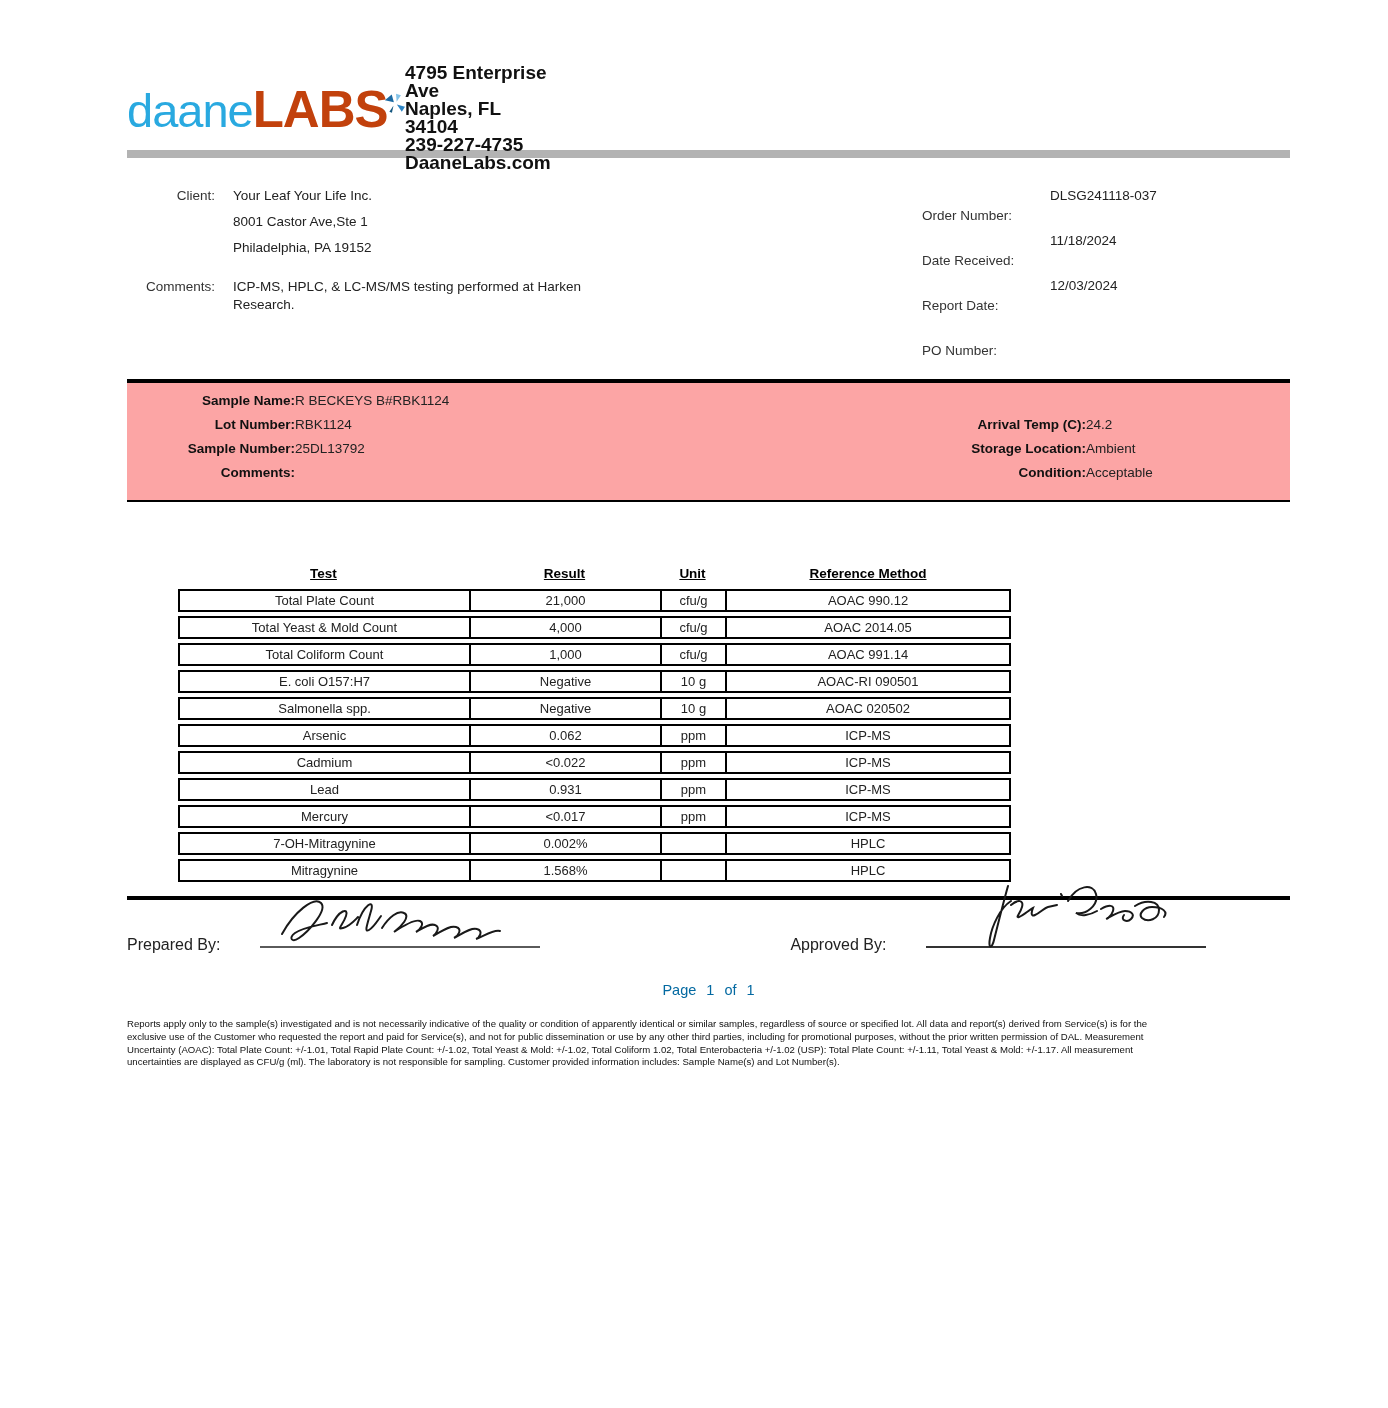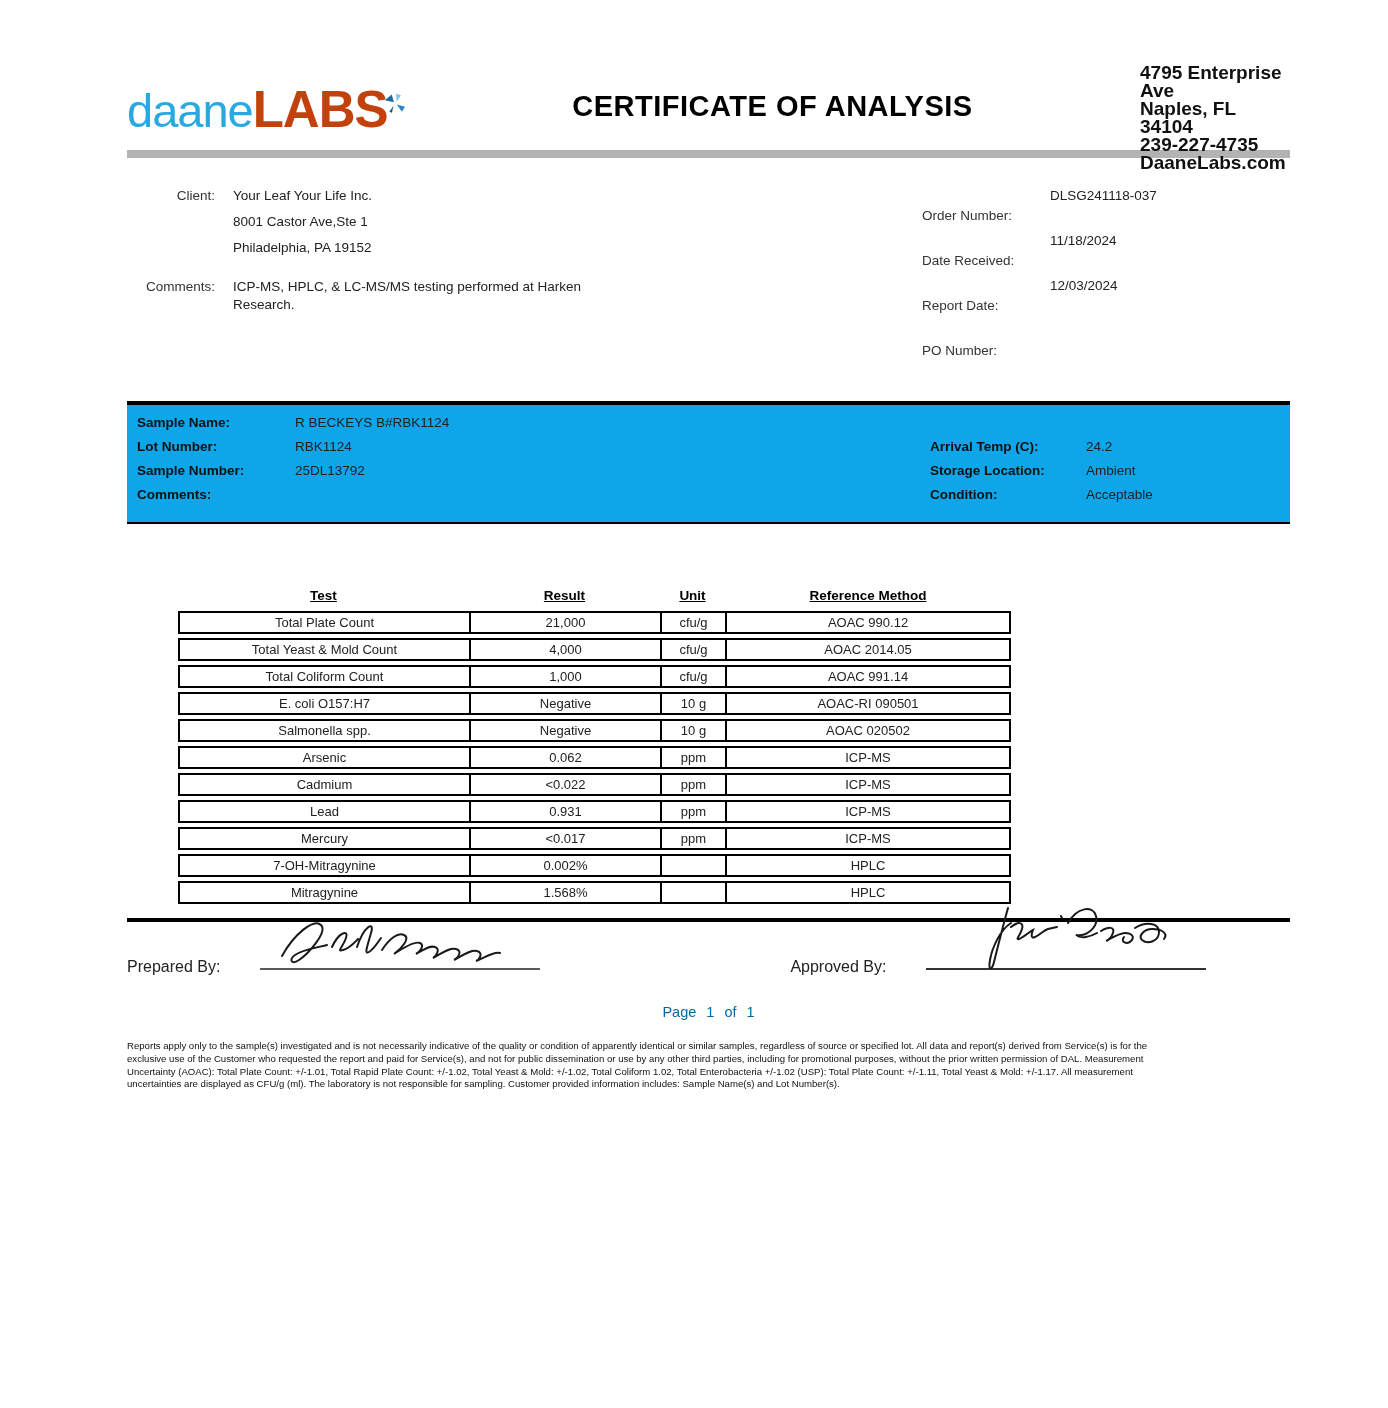--- a/index.html
+++ b/index.html
@@ -31,23 +31,23 @@
   .c-value{margin-left:18px;color:#222;}
   .comments-row{display:flex;margin-top:17px;font-size:13.5px;line-height:18px;}
   .comments-value{margin-left:18px;width:400px;}
   .order-block{width:368px;}
   .o-label{width:128px;color:#333;margin-top:20px;}
   .o-value{color:#222;}
   .order-block .info-row{line-height:25px;}
 
   
   .sample-box{
-    margin-top:38px;background:#0ea5e9;
+    margin-top:16px;background:#fca5a5;
     border-top:4px solid #000;border-bottom:2px solid #000;
-    display:flex;padding:6px 0 15px 0;
+    display:flex;padding:6px 0 15px 0;text-align:right;
   }
   .sample-left{flex:1;padding-left:10px;}
   .sample-right{width:360px;padding-top:24px;}
   .s-row{display:flex;line-height:24px;font-size:13.5px;}
   .s-label{font-weight:bold;color:#111;width:158px;}
   .sample-right .s-label{width:156px;}
   .s-value{color:#222;}
 
   
   .results-wrap{margin-left:51px;margin-top:60px;width:770px;}
@@ -88,23 +88,20 @@
     <div class="header">
       <div class="logo-area">
         <span class="logo-text"><span class="logo-daane">daane</span><span class="logo-labs">LABS</span></span>
         <svg class="logo-icon" width="92" height="92" viewBox="0 0 100 100">
           <polygon points="4,32 36,6 46,42" fill="#1c6aa3"></polygon>
           <polygon points="56,2 79,9 59,40" fill="#85c3e8"></polygon>
           <polygon points="60,52 98,63 83,86" fill="#2d85c5"></polygon>
           <polygon points="44,58 25,86 37,91" fill="#14567f"></polygon>
         </svg>
       </div>
-      <div class="title-wrap">
-        <span class="title">CERTIFICATE OF ANALYSIS</span>
-      </div>
       <div class="address">
         <div>4795 Enterprise Ave</div>
         <div>Naples, FL 34104</div>
         <div>239-227-4735</div>
         <div>DaaneLabs.com</div>
       </div>
     </div>
 
     <div class="gray-bar"></div>
 

